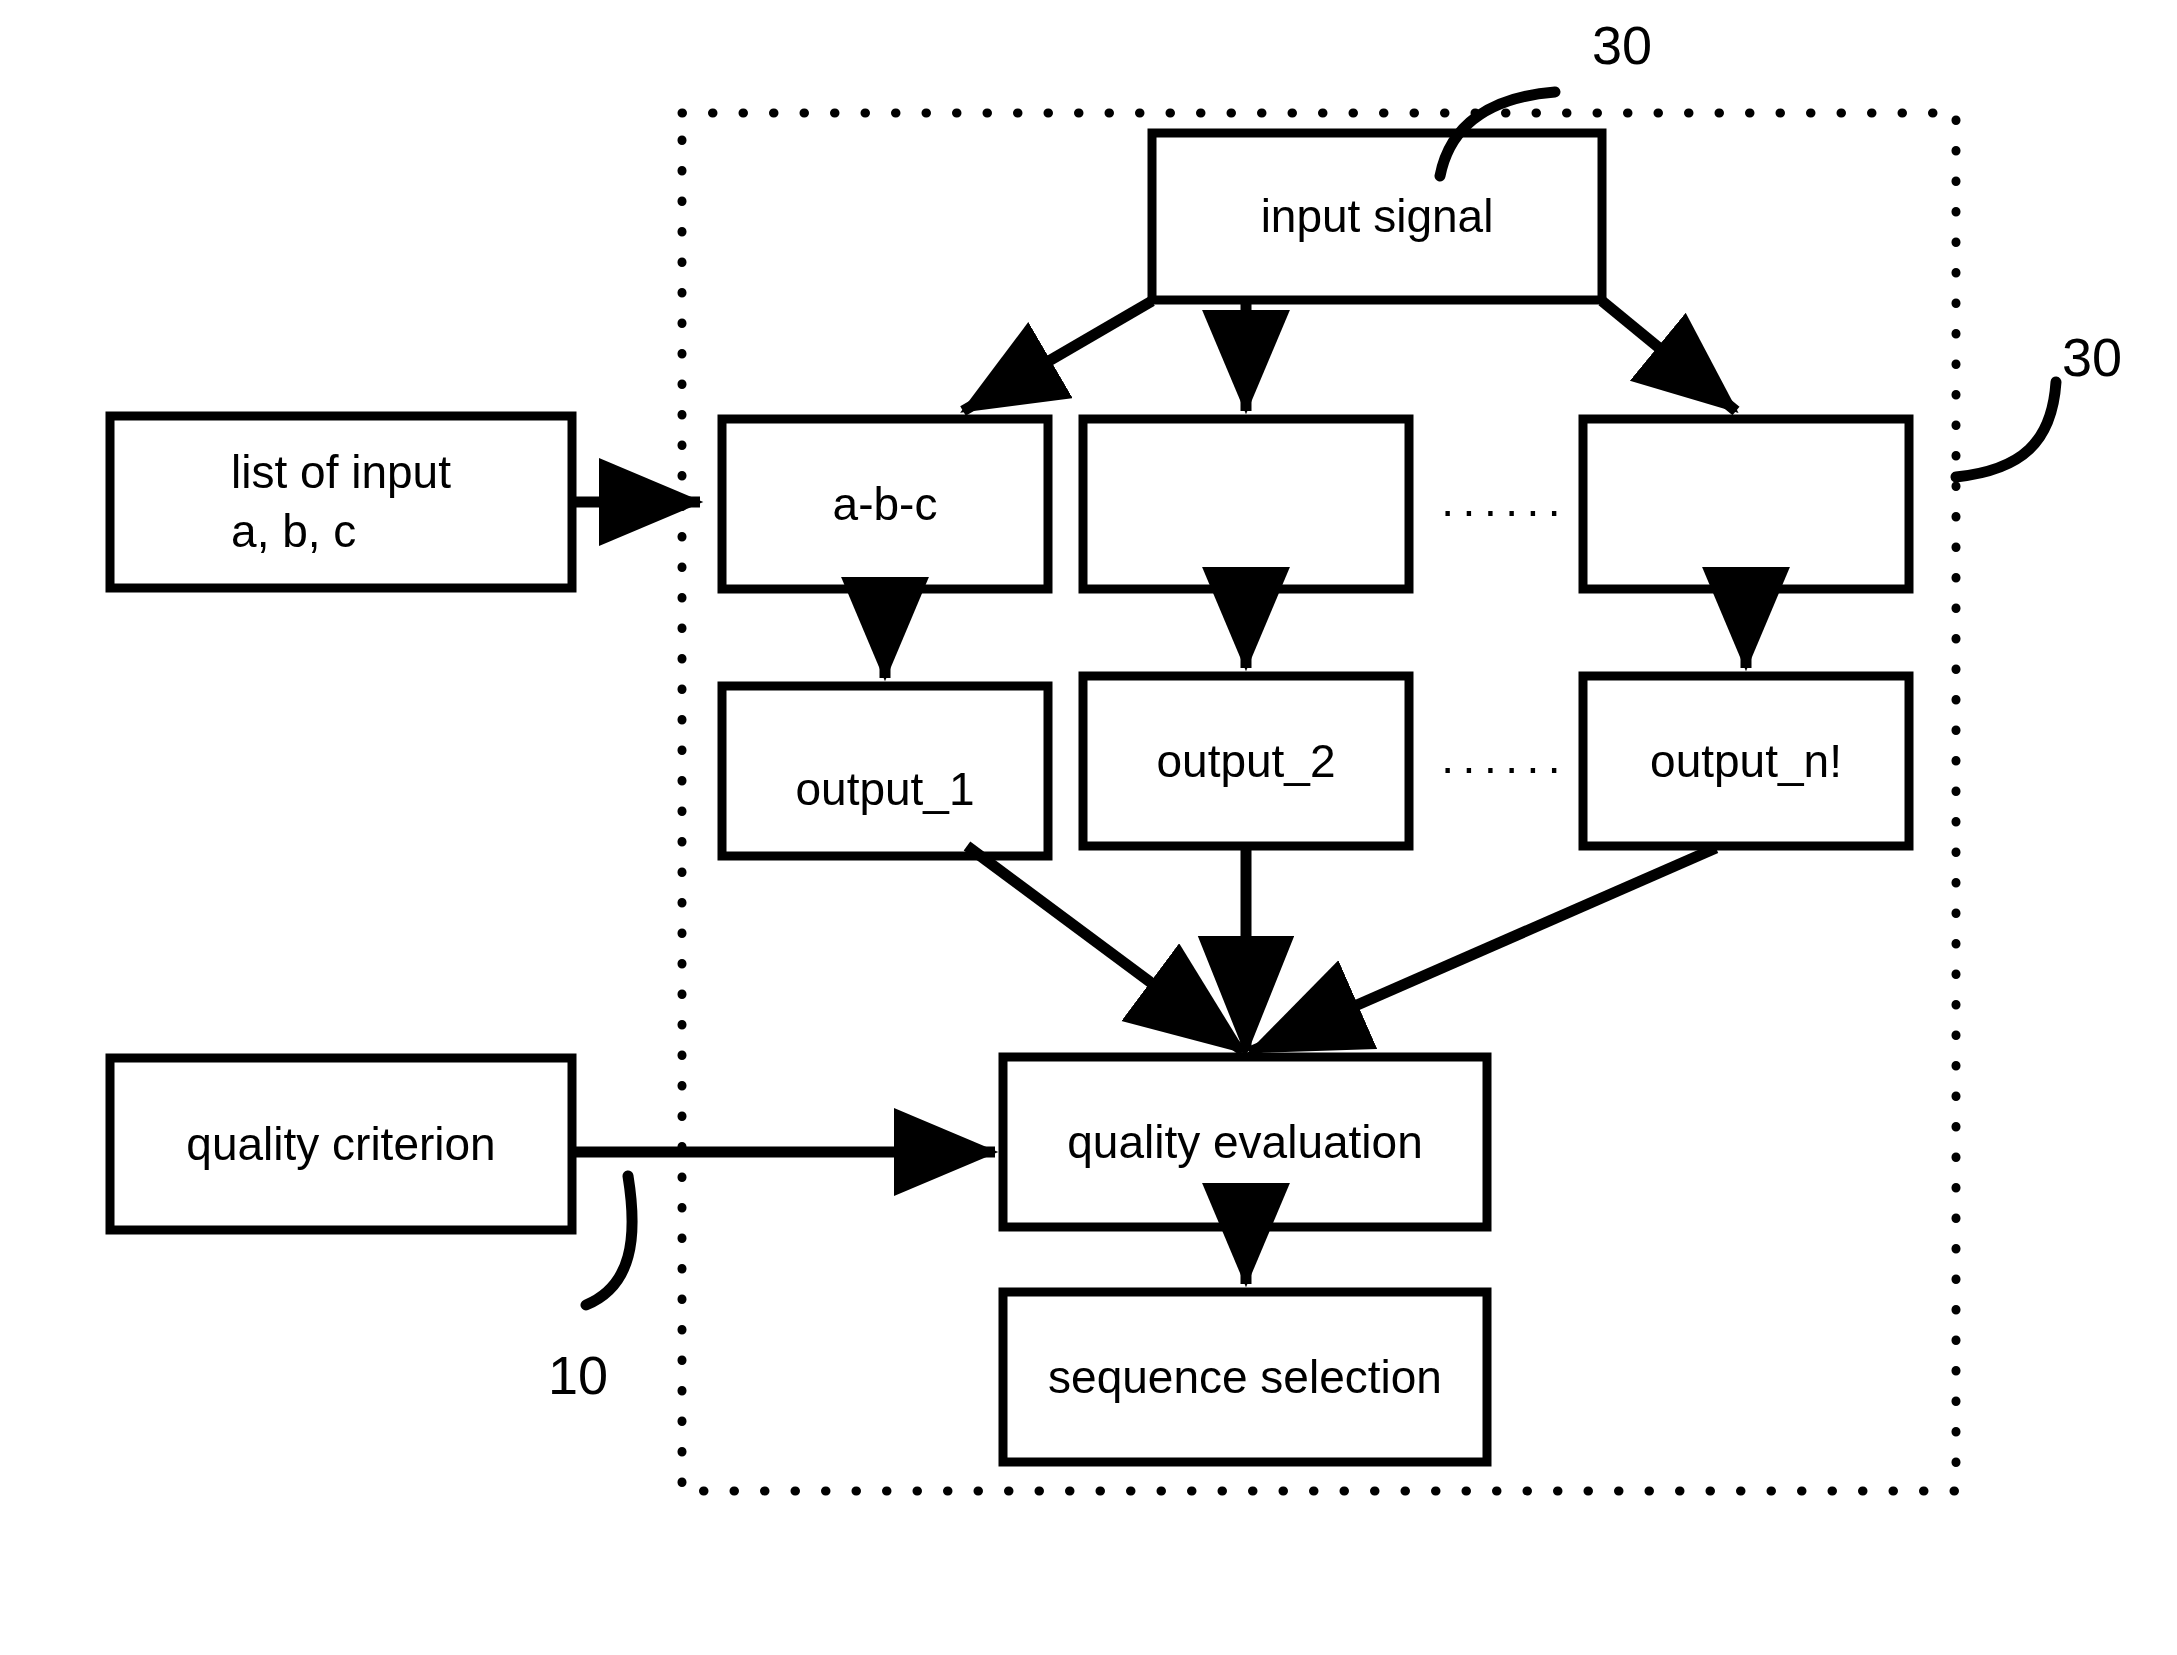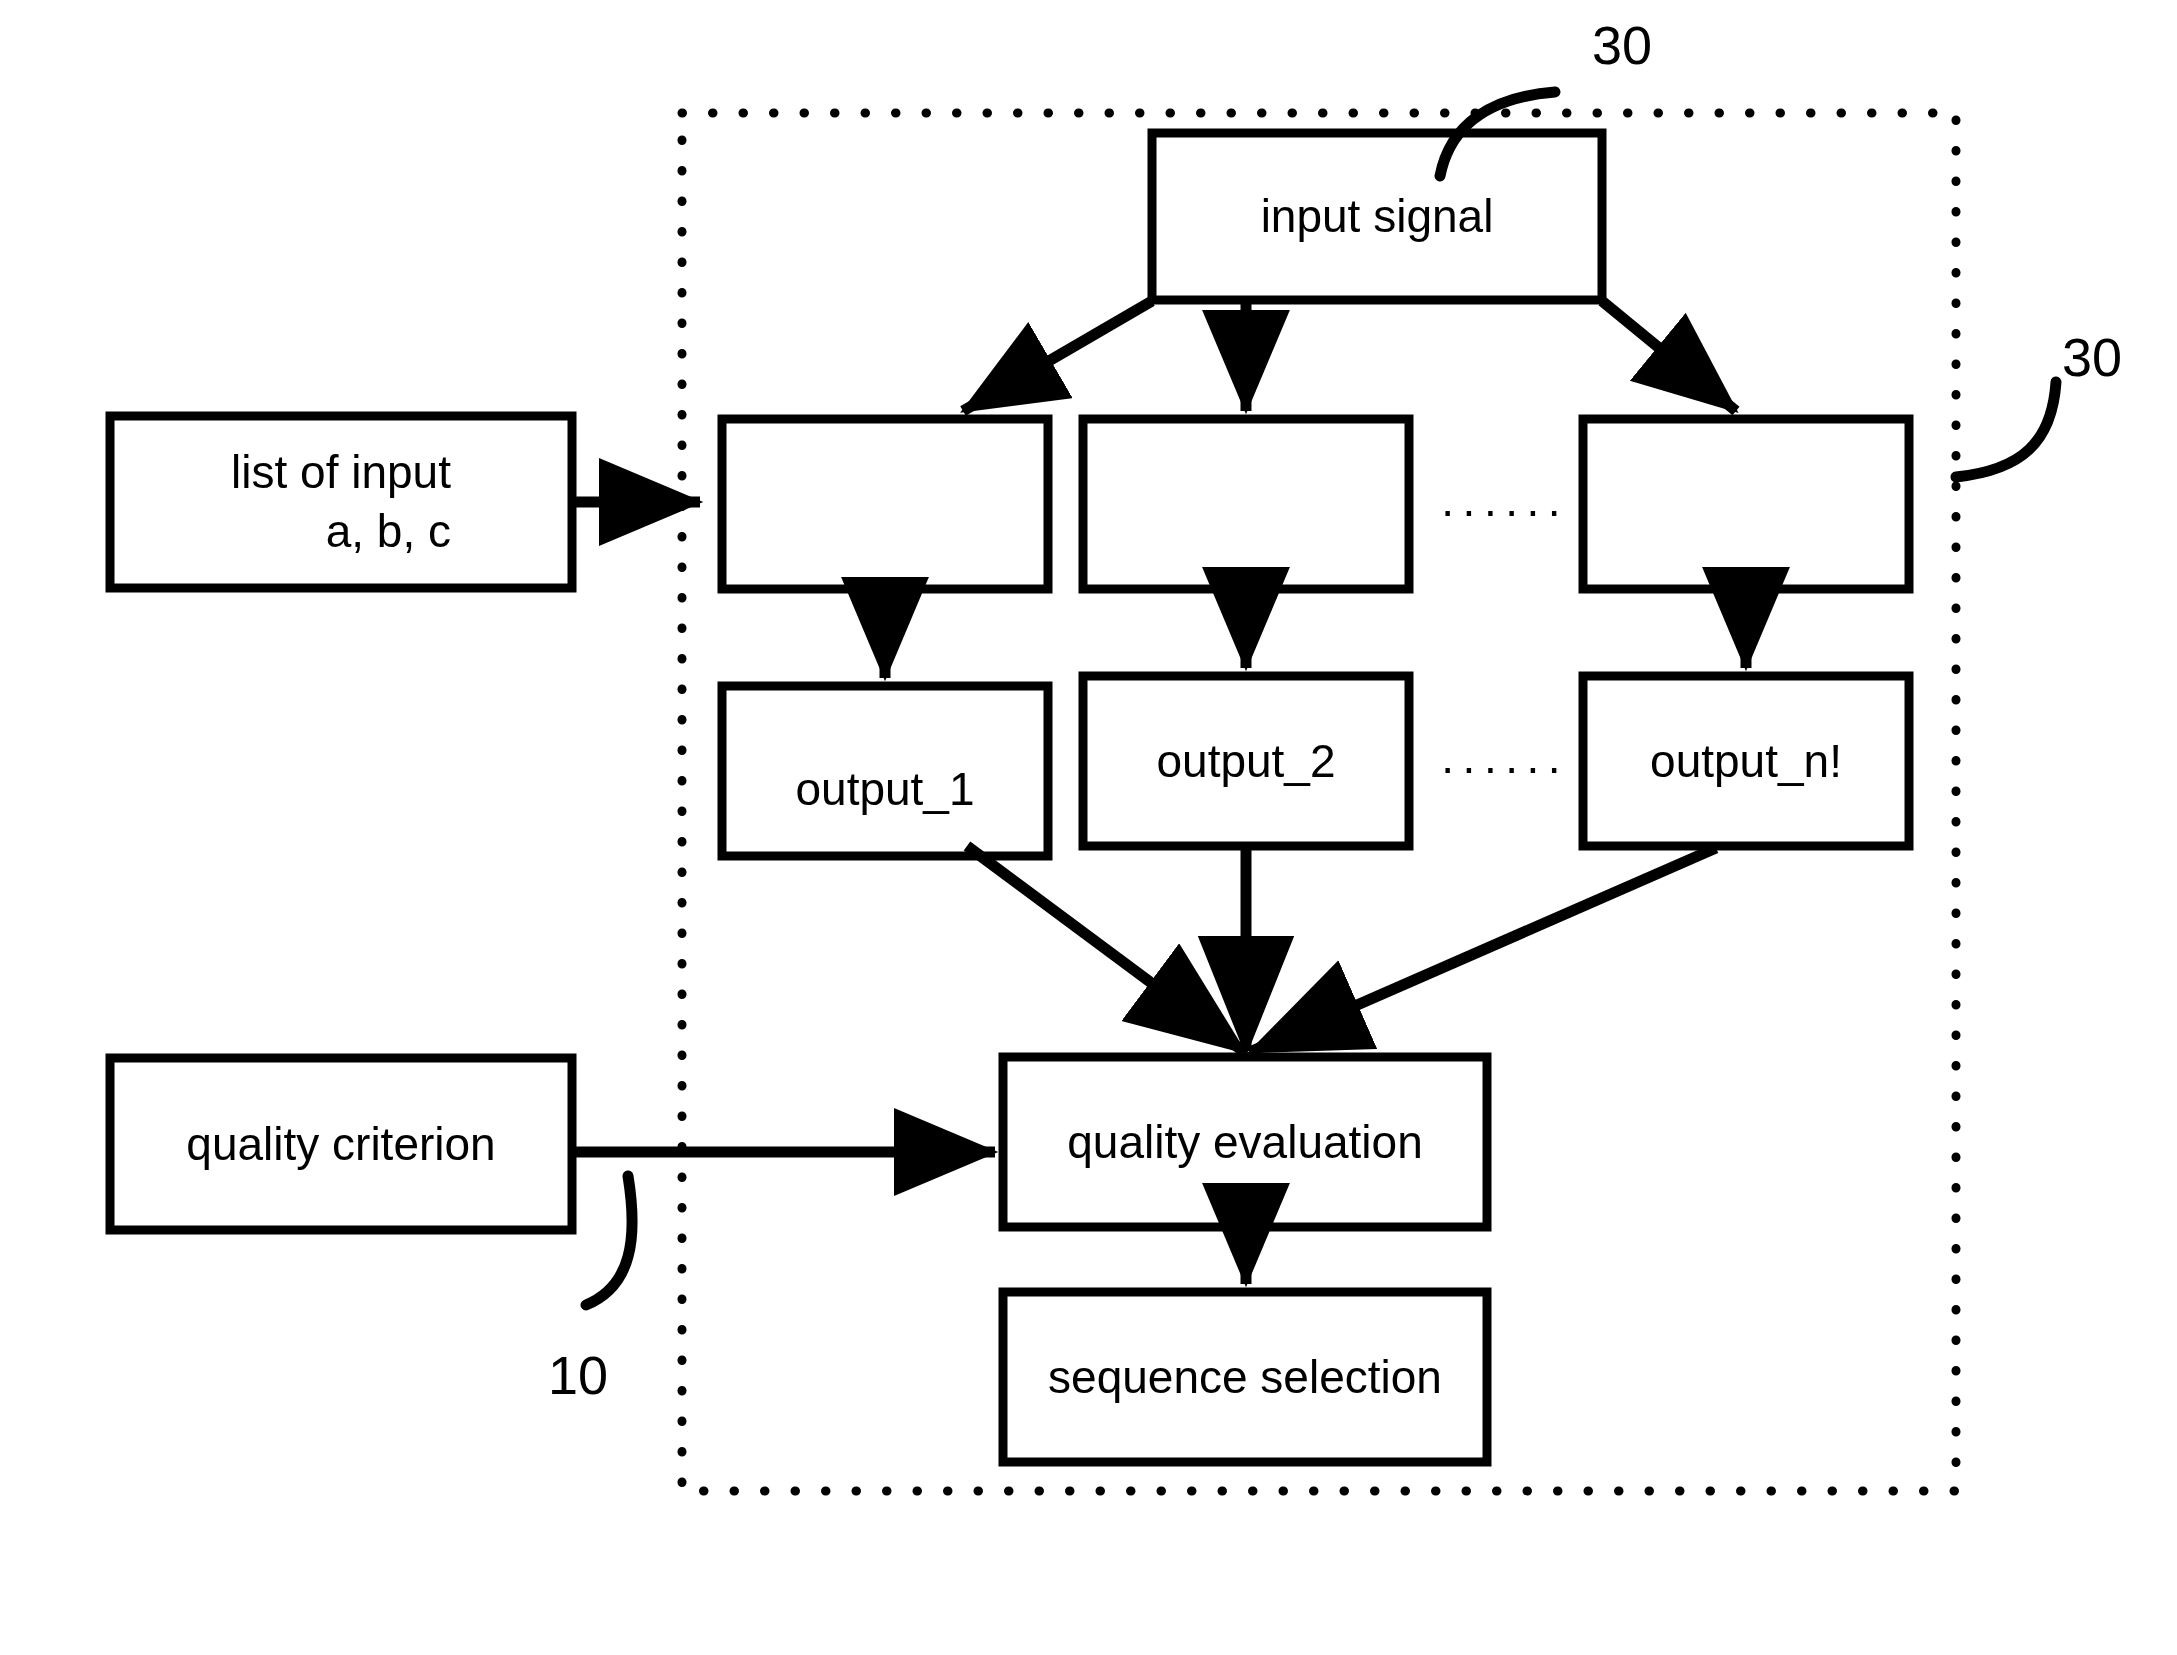--- a/index.html
+++ b/index.html
@@ -21,21 +21,21 @@
     left: 0;
     width: 2177px;
     height: 1655px;
     pointer-events: none;
   }
   .node-label {
     position: absolute;
     display: flex;
     align-items: center;
     justify-content: center;
-    text-align: right;
+    text-align: left;
     color: #000000;
     font-family: "Liberation Sans", sans-serif;
     font-size: 46px;
     line-height: 1.28;
     white-space: pre-line;
     pointer-events: none;
   }
   .ref-label {
     position: absolute;
     color: #000000;
@@ -116,20 +116,21 @@
     <path d="M628,1176 C638,1238 632,1286 586,1305" fill="none" stroke="#000000" stroke-width="11" stroke-linecap="round"></path>
   </svg>
 
   <div class="node-label" style="left:110px; top:416px; width:462px; height:172px;">list of input
 a, b, c</div>
 
   <div class="node-label" style="left:110px; top:1058px; width:462px; height:172px;">quality criterion</div>
 
   <div class="node-label" style="left:1152px; top:133px; width:450px; height:167px;">input signal</div>
 
+  <div class="node-label" style="left:722px; top:419px; width:326px; height:170px;">a-b-c</div>
 
   <div class="node-label" style="left:722px; top:704px; width:326px; height:170px;">output_1</div>
   <div class="node-label" style="left:1083px; top:676px; width:326px; height:170px;">output_2</div>
   <div class="node-label" style="left:1583px; top:676px; width:326px; height:170px;">output_n!</div>
 
   <div class="node-label" style="left:1003px; top:1057px; width:484px; height:170px;">quality evaluation</div>
 
   <div class="node-label" style="left:1003px; top:1292px; width:484px; height:170px;">sequence selection</div>
 
   <div class="dots-label" style="left:1440px; top:487px;">······</div>

